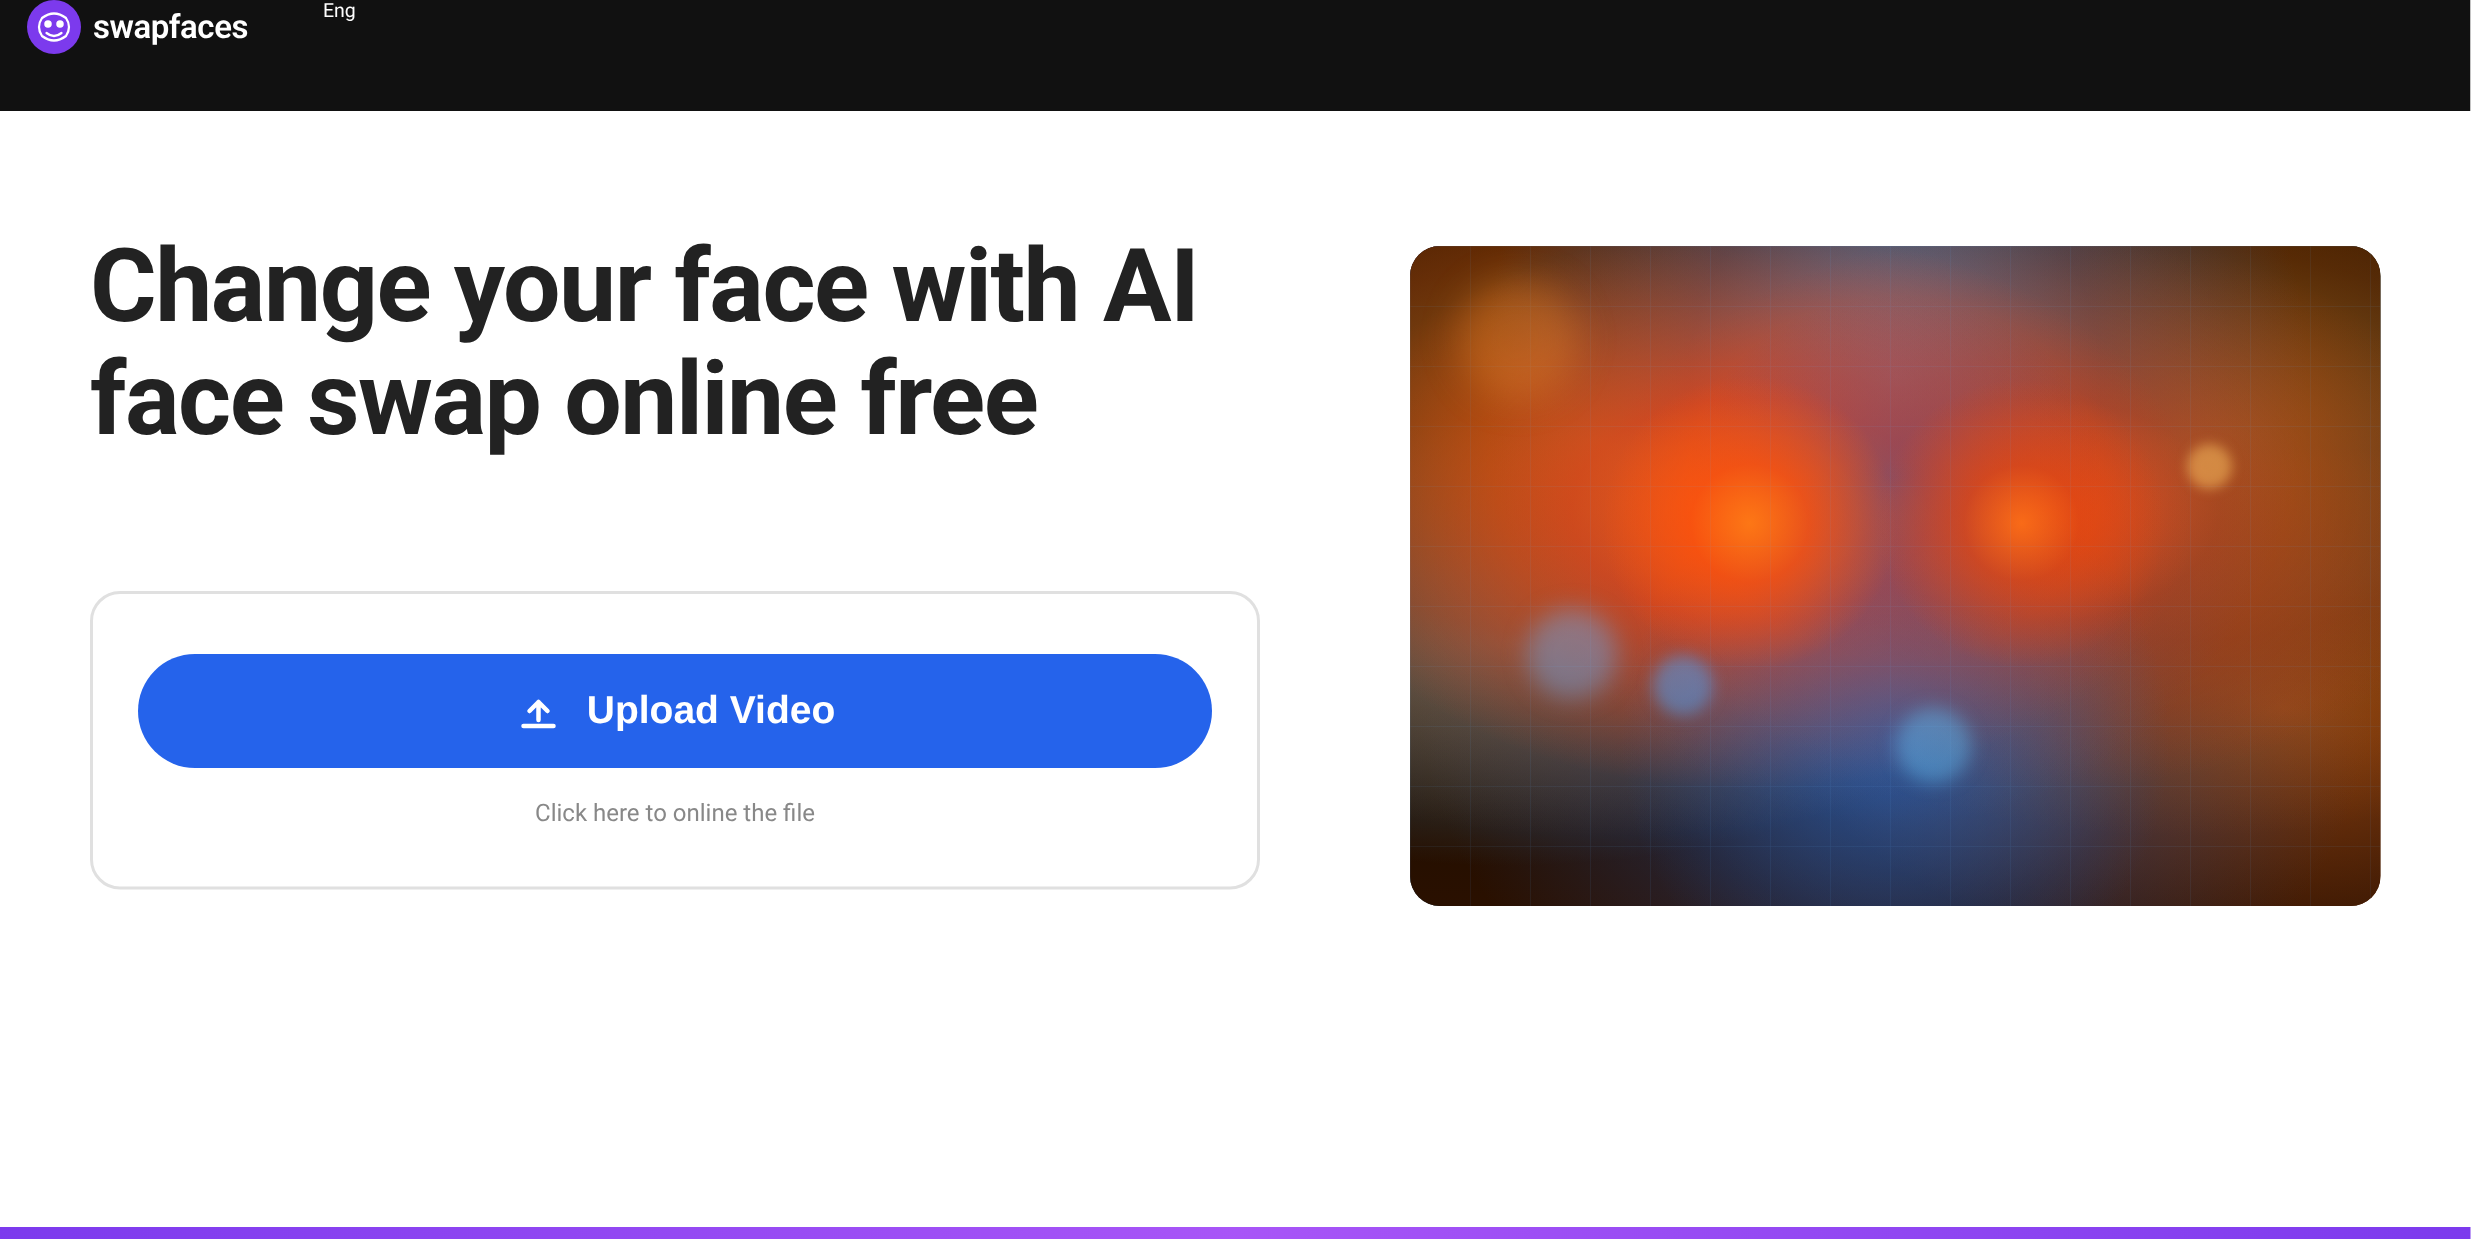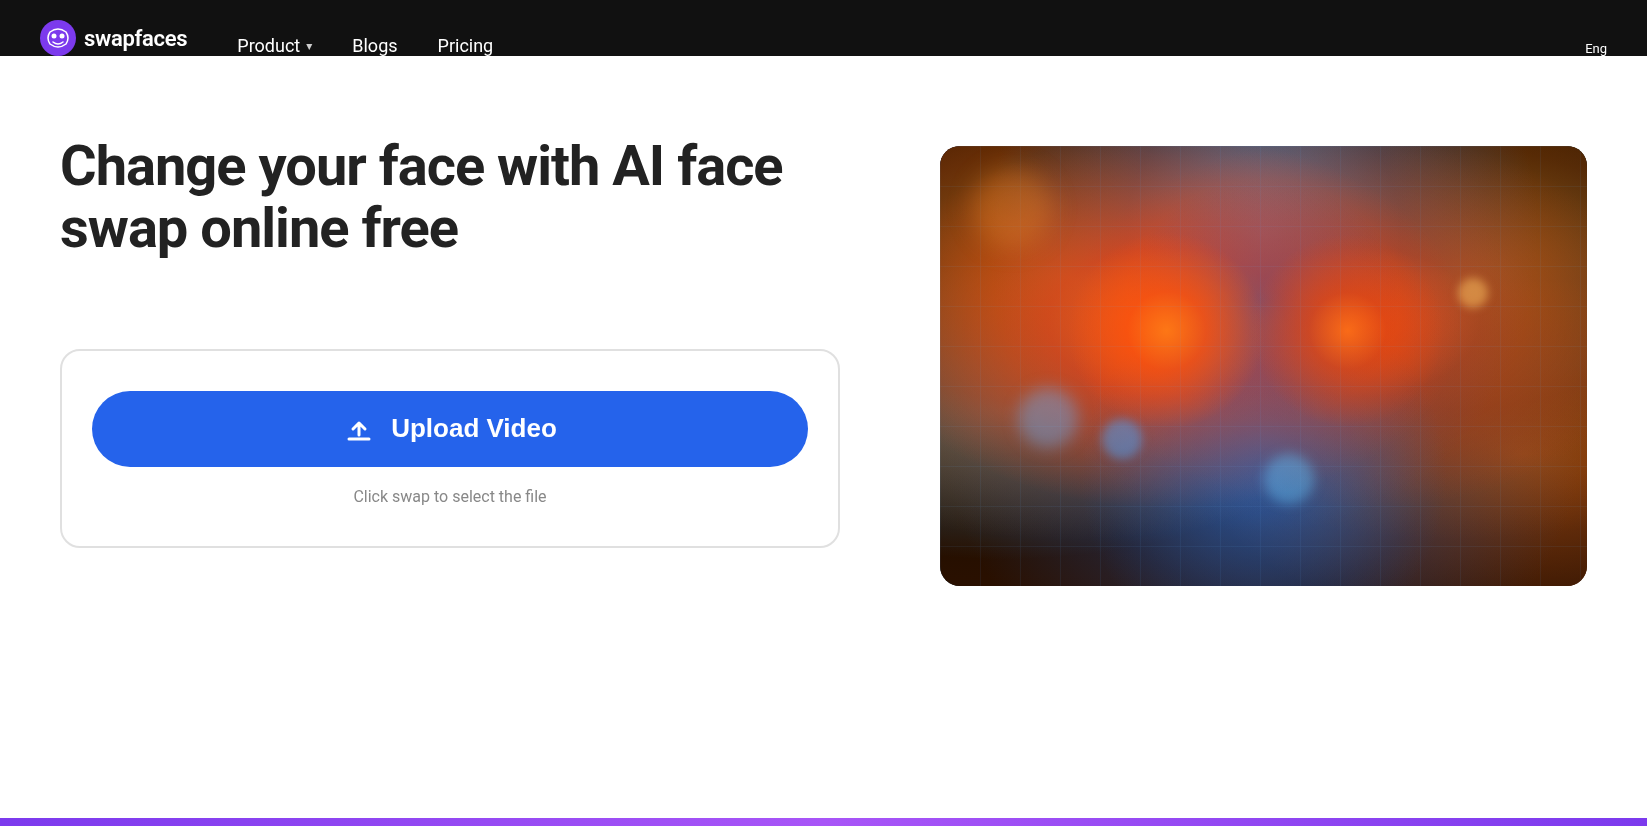--- a/index.html
+++ b/index.html
@@ -13,23 +13,23 @@
       background: #ffffff;
       width: 1647px;
       min-height: 826px;
       overflow-x: hidden;
     }
 
     
     nav {
       background: #111111;
       display: flex;
-      align-items: flex-end;
-      padding: 0 40px;
-      height: 56px;
+      align-items: flex-start;
+      padding: 0 18px;
+      height: 74px;
       width: 100%;
     }
 
     .logo-container {
       display: flex;
       align-items: center;
       gap: 8px;
       margin-right: 50px;
     }
 
@@ -101,21 +101,21 @@
 
     .left-section {
       flex: 0 0 auto;
       width: 800px;
       display: flex;
       flex-direction: column;
       gap: 30px;
     }
 
     .hero-title {
-      font-size: 56px;
+      font-size: 68px;
       font-weight: 700;
       color: #222222;
       line-height: 1.1;
       letter-spacing: -1px;
     }
 
     .hero-subtitle {
       font-size: 22px;
       color: #555555;
       font-weight: 400;
@@ -246,53 +246,41 @@
     <svg class="logo-icon" viewBox="0 0 36 36" xmlns="http://www.w3.org/2000/svg">
       <circle cx="18" cy="18" r="18" fill="#7c3aed"></circle>
       <path d="M10 12 Q18 6 26 12 Q30 18 26 24 Q18 30 10 24 Q6 18 10 12Z" fill="none" stroke="white" stroke-width="1.5"></path>
       <circle cx="14" cy="16" r="2.5" fill="white"></circle>
       <circle cx="22" cy="16" r="2.5" fill="white"></circle>
       <path d="M13 22 Q18 26 23 22" stroke="white" stroke-width="1.5" fill="none" stroke-linecap="round"></path>
     </svg>
     <span class="logo-text">swapfaces</span>
   </div>
 
-  <div class="nav-links">
-    <div class="nav-item">
-      <span>Product</span>
-      <span class="chevron">▾</span>
-    </div>
-    <div class="nav-item">
-      <span>Blogs</span>
-    </div>
-    <div class="nav-item">
-      <span>Pricing</span>
-    </div>
-  </div>
 
   <div class="nav-right">
     <span class="lang-text">Eng</span>
   </div>
 </nav>
 
 <div class="main-content">
   <div class="left-section">
     <h1 class="hero-title">Change your face with AI face swap online free</h1>
 
     <div class="upload-box">
       <button class="upload-btn">
         <span class="upload-icon">
           <svg width="32" height="32" viewBox="0 0 32 32" fill="none" xmlns="http://www.w3.org/2000/svg">
             <path d="M16 22V10M16 10L10 16M16 10L22 16" stroke="white" stroke-width="3" stroke-linecap="round" stroke-linejoin="round"></path>
             <path d="M6 26H26" stroke="white" stroke-width="3" stroke-linecap="round"></path>
           </svg>
         </span>
         <span>Upload Video</span>
       </button>
-      <span class="upload-hint">Click swap to select the file</span>
+      <span class="upload-hint">Click here to online the file</span>
     </div>
   </div>
 
   <div class="right-section">
     <div class="hero-image">
       <div class="hero-image-inner"></div>
       <div class="hero-image-overlay"></div>
       <div class="circuit-overlay"></div>
       <div class="bokeh bokeh-1"></div>
       <div class="bokeh bokeh-2"></div>

